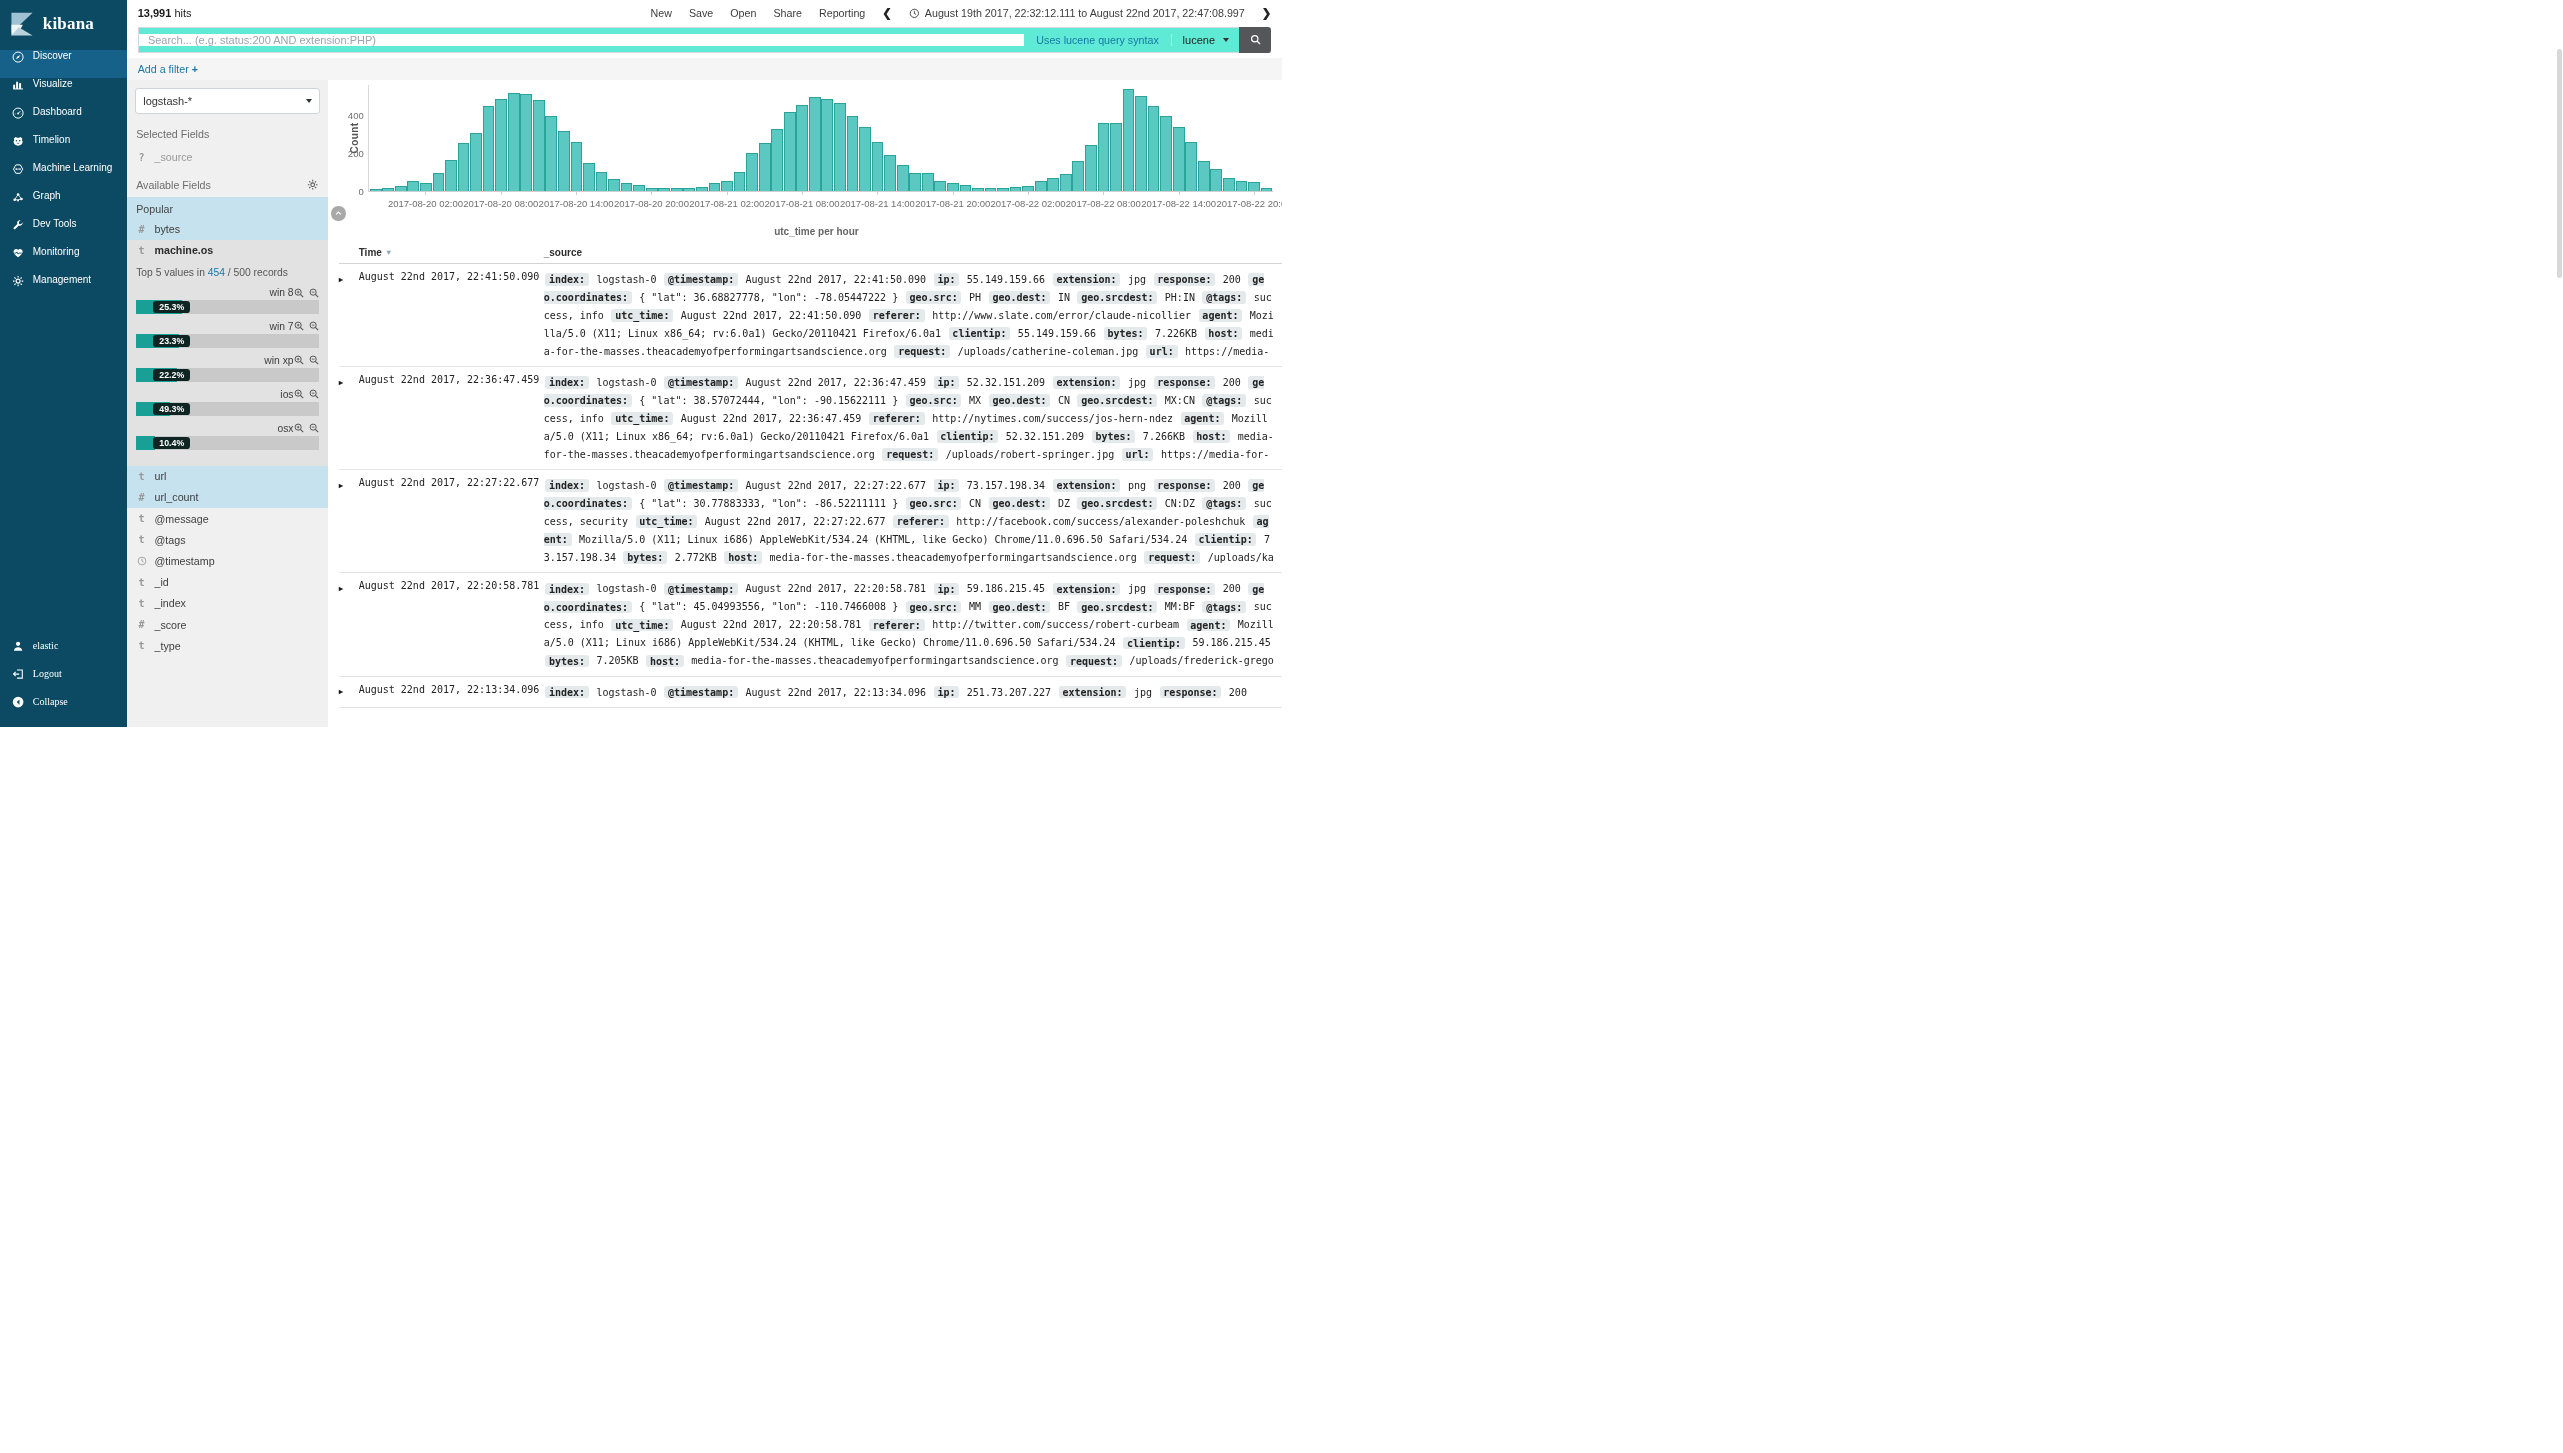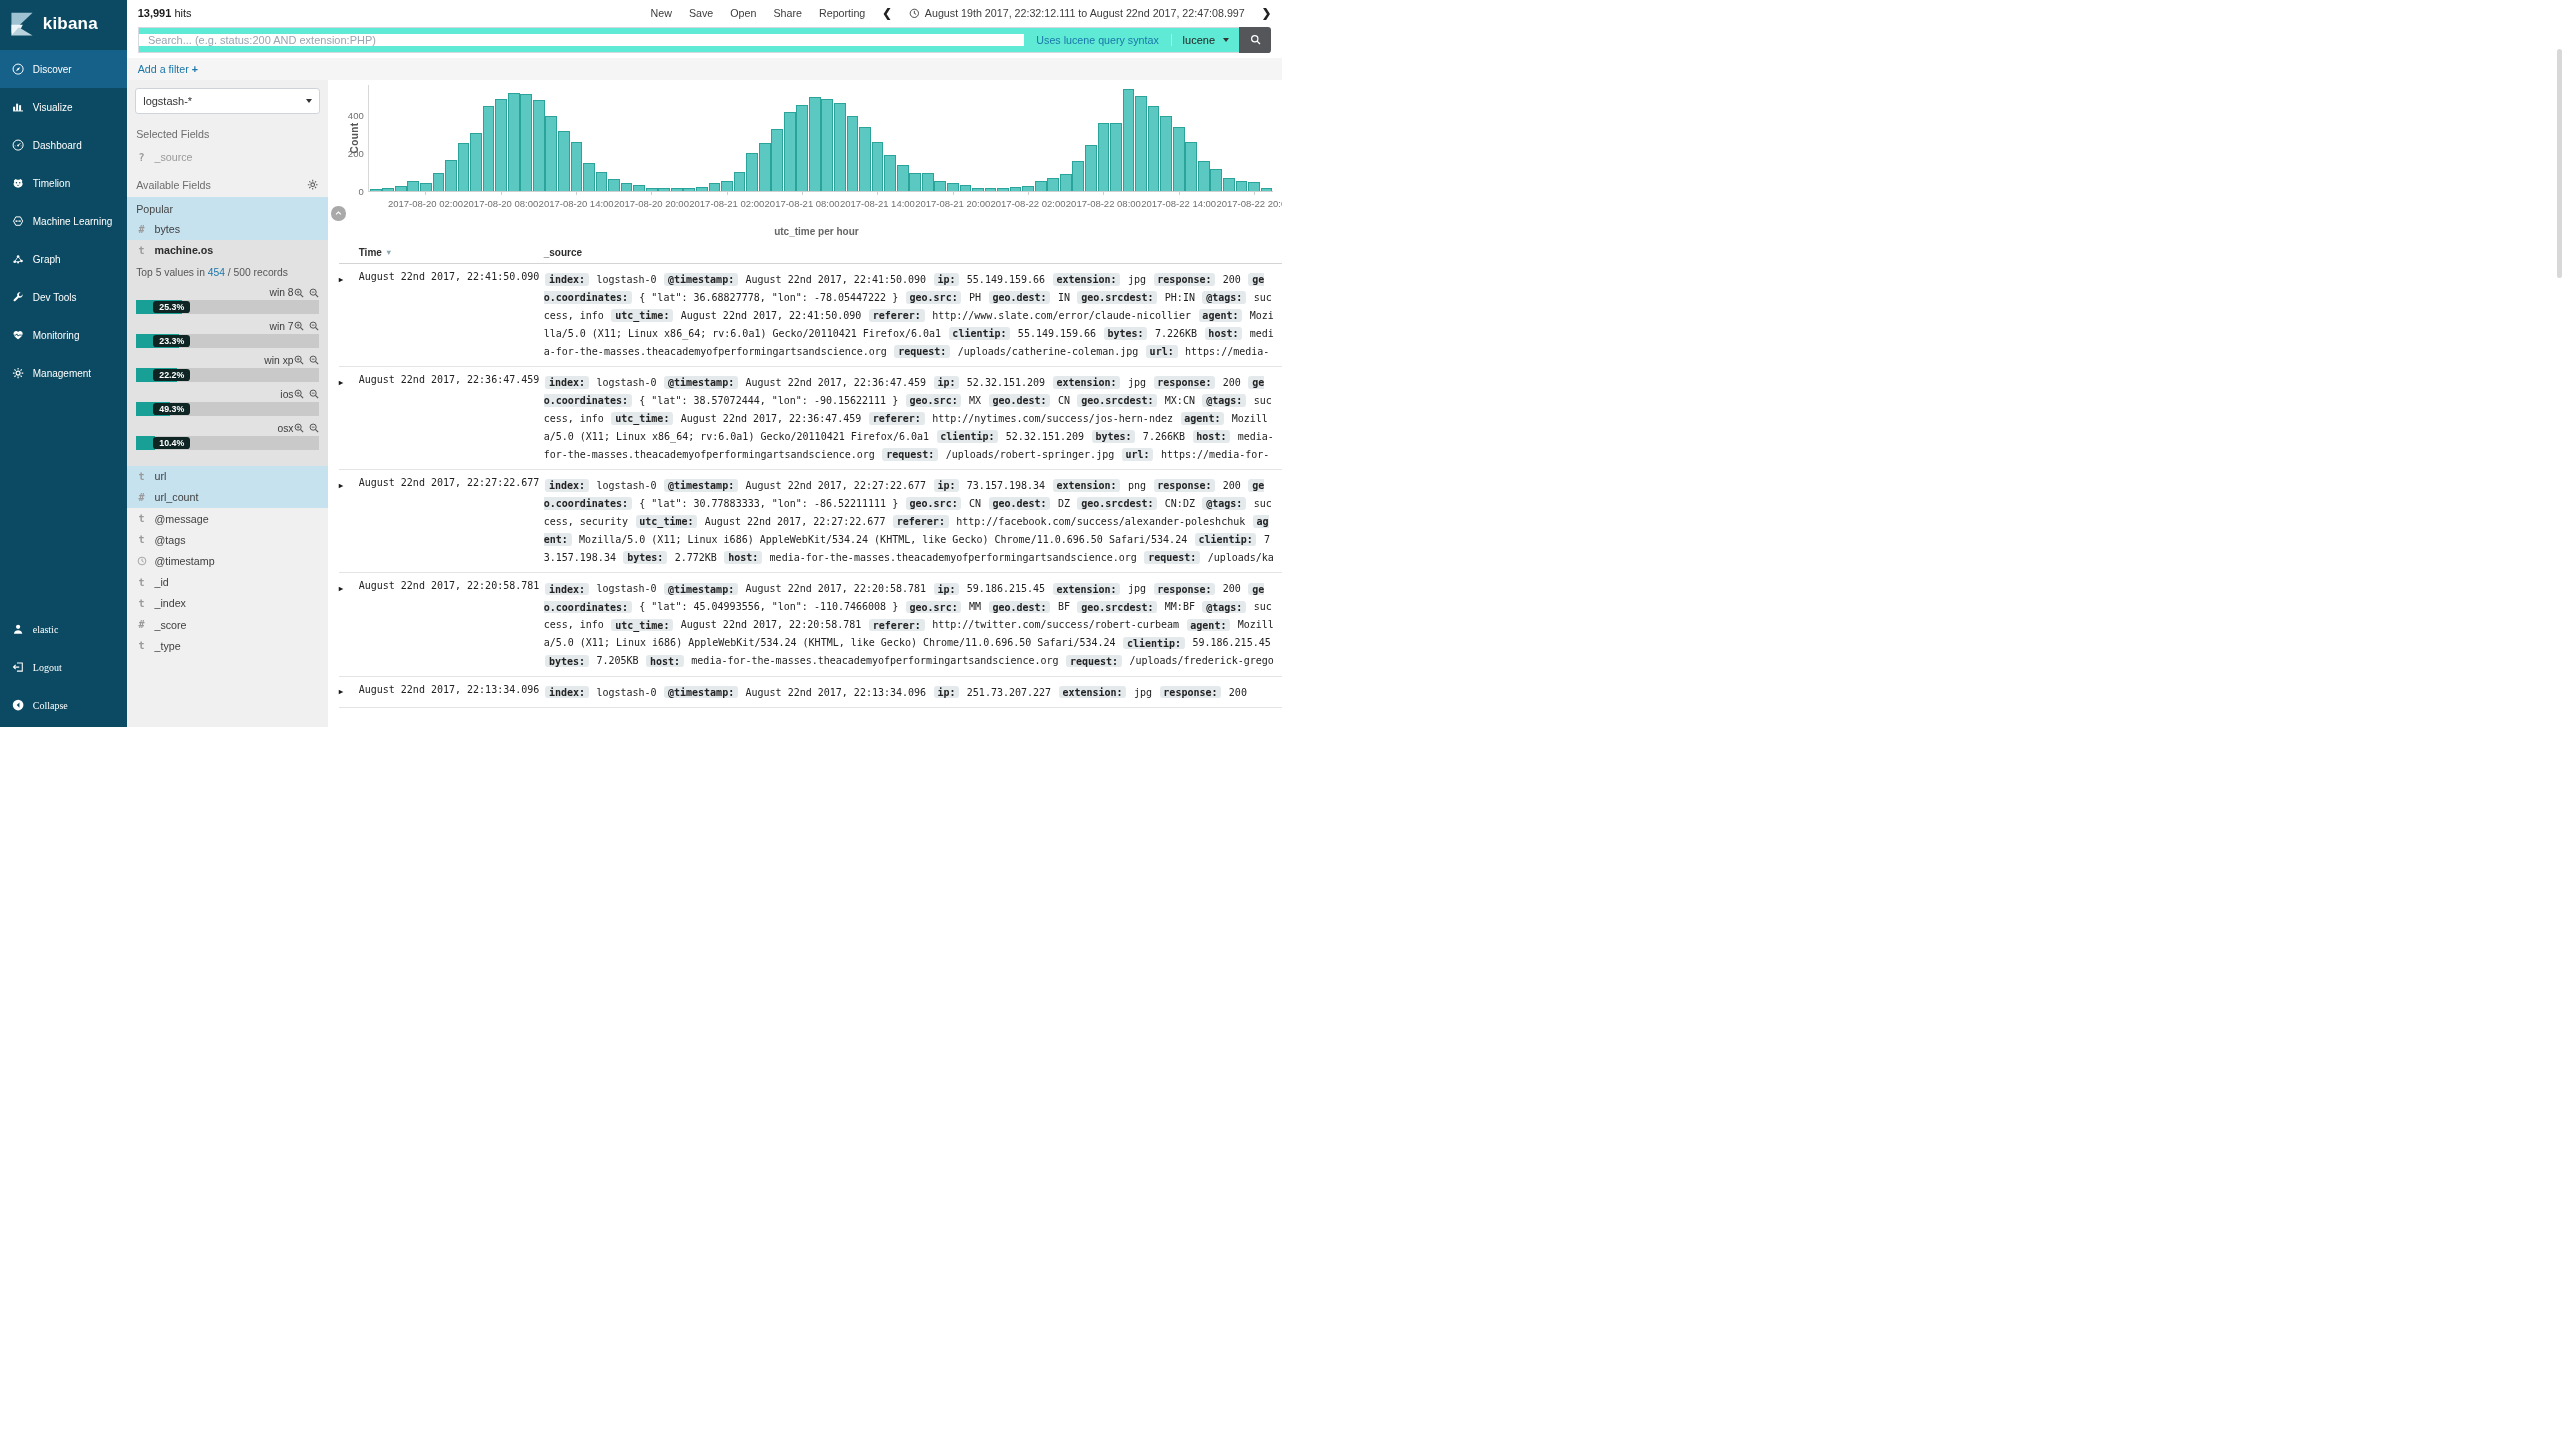--- a/index.html
+++ b/index.html
@@ -2,22 +2,22 @@
 <html style="font-size:12.2px"><head>
 <meta charset="utf-8">
 <style>
   html,body{margin:0;padding:0;}
   body{width:1282px;height:727px;overflow:hidden;background:#fff;color:#333;
        font-family:"Liberation Sans",sans-serif;-webkit-font-smoothing:antialiased;}
   .app{display:flex;width:100%;height:100%;}
   
   .sidenav{width:127px;background:#0b4a62;color:#fff;display:flex;flex-direction:column;flex-shrink:0;}
   .brand{display:flex;align-items:center;gap:7.6px;padding:11.4px 9.2px 13px 9.2px;}
-  .brand-name{font-size:17px;font-weight:bold;letter-spacing:0.2px;}
-  .nav-item{display:flex;align-items:center;gap:8.4px;height:38px;padding-left:11.4px;font-size:10px;cursor:pointer;white-space:nowrap;}
+  .brand-name{font-size:17px;font-weight:bold;letter-spacing:0.2px;font-family:Liberation Serif, serif;}
+  .nav-item{display:flex;gap:8.4px;height:28px;padding-left:11.4px;font-size:10px;cursor:pointer;white-space:nowrap;}
   .nav-item.active{background:#15618a;}
   .nav-icon{width:13px;height:13px;display:inline-flex;align-items:center;justify-content:center;flex-shrink:0;}
   .nav-footer{margin-top:auto;padding-bottom:3px;font-family:Liberation Serif, serif;}
   
   .main{flex:1;display:flex;flex-direction:column;min-width:0;}
   .topbar{height:23px;display:flex;align-items:center;justify-content:space-between;padding:1.5px 10.7px 0 10.7px;}
   .hits{font-size:11px;color:#1b1b1b;}
   .hits b{font-weight:700;}
   .topmenu{display:flex;align-items:center;gap:17px;font-size:10.7px;color:#3c3c3c;}
   .menu-link{cursor:pointer;}

